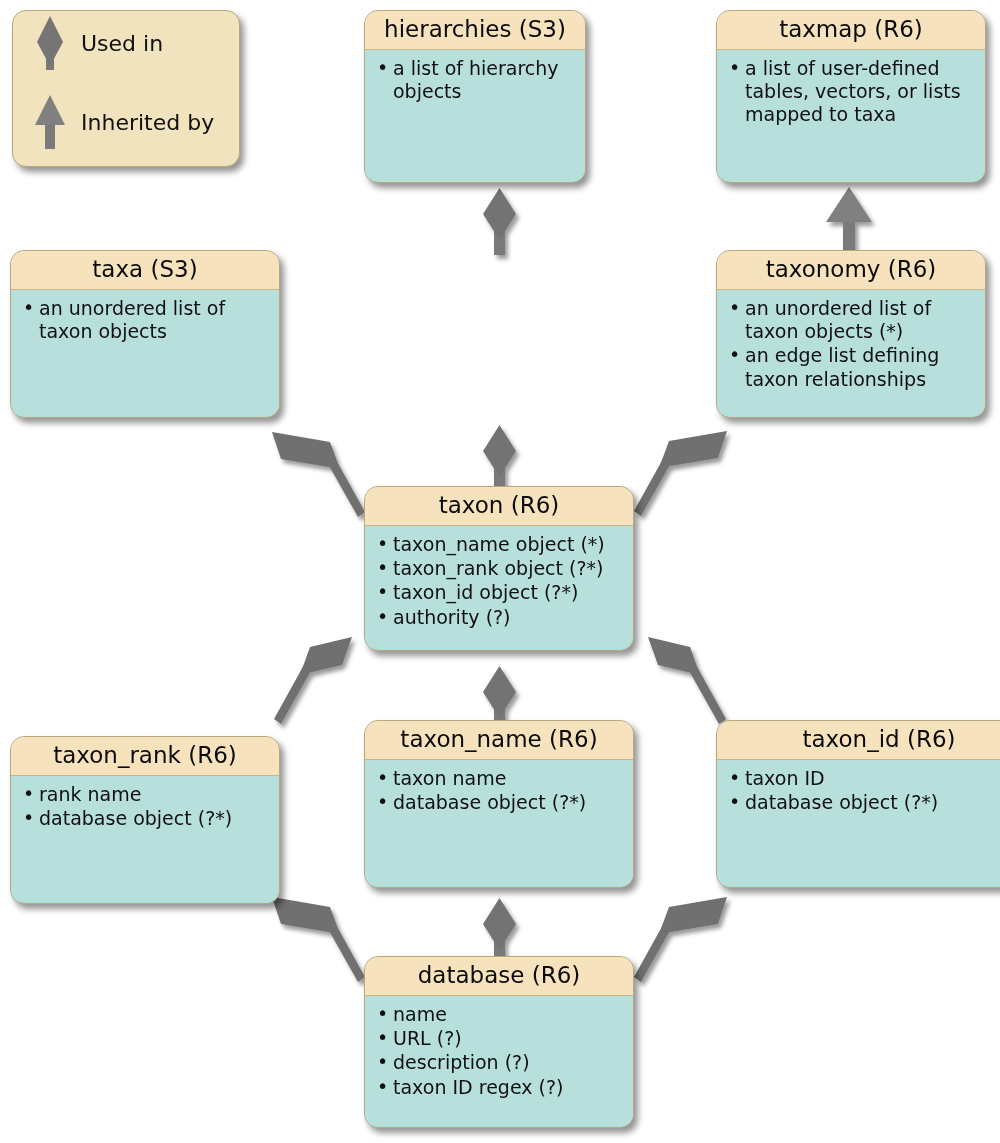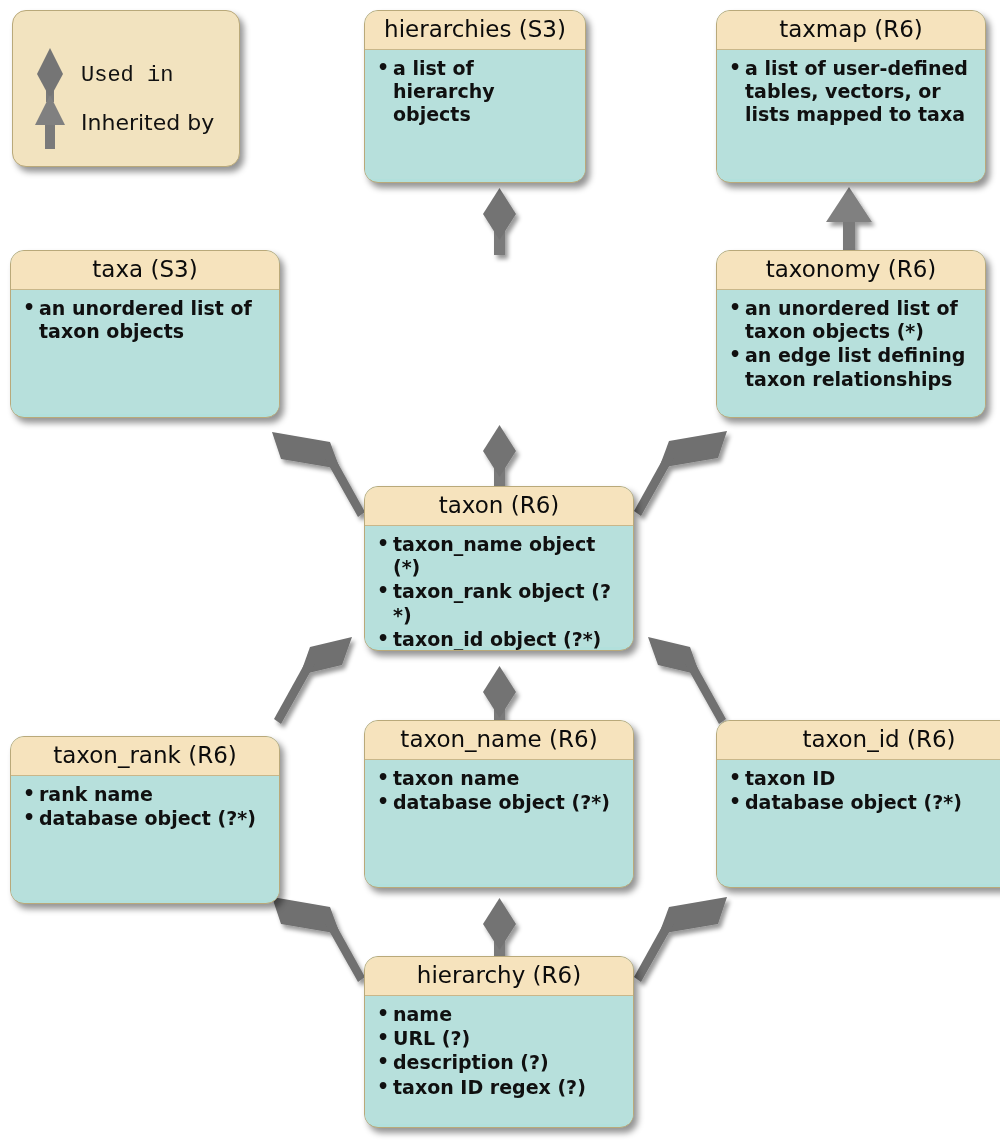--- a/index.html
+++ b/index.html
@@ -38,21 +38,20 @@
     color: #0b0b0b;
     padding: 7px 6px 8px 6px;
     line-height: 1.0;
     white-space: nowrap;
   }
   .node .body {
     box-sizing: border-box;
     background: #b7e0dc;
     padding: 6px 8px 8px 10px;
     height: calc(100% - 42px);
-    font-weight: bold;
   }
   .node ul {
     list-style: none;
     margin: 0;
     padding: 0;
   }
   .node li {
     position: relative;
     font-size: 19px;
     line-height: 1.22;
@@ -88,21 +87,21 @@
     left: 20px;
     display: flex;
     align-items: center;
     gap: 14px;
   }
   .legend-row .lbl {
     font-size: 22px;
     color: #111;
     white-space: nowrap;
   }
-  #legend-row-usedin { top: 35px; font-family: Liberation Mono, monospace; }
+  #legend-row-usedin { top: 3px; }
   #legend-row-inherit { top: 82px; }
 
   
   #edges {
     position: absolute;
     left: 0; top: 0;
     width: 1000px;
     height: 1143px;
     z-index: 2;
     pointer-events: none;
@@ -267,21 +266,21 @@
     <div class="title">taxon_id (R6)</div>
     <div class="body">
       <ul>
         <li>taxon ID</li>
         <li>database object (?*)</li>
       </ul>
     </div>
   </div>
 
   <div class="node" style="left:364px; top:956px; width:270px; height:172px;">
-    <div class="title">hierarchy (R6)</div>
+    <div class="title">database (R6)</div>
     <div class="body">
       <ul>
         <li>name</li>
         <li>URL (?)</li>
         <li>description (?)</li>
         <li>taxon ID regex (?)</li>
       </ul>
     </div>
   </div>
 

